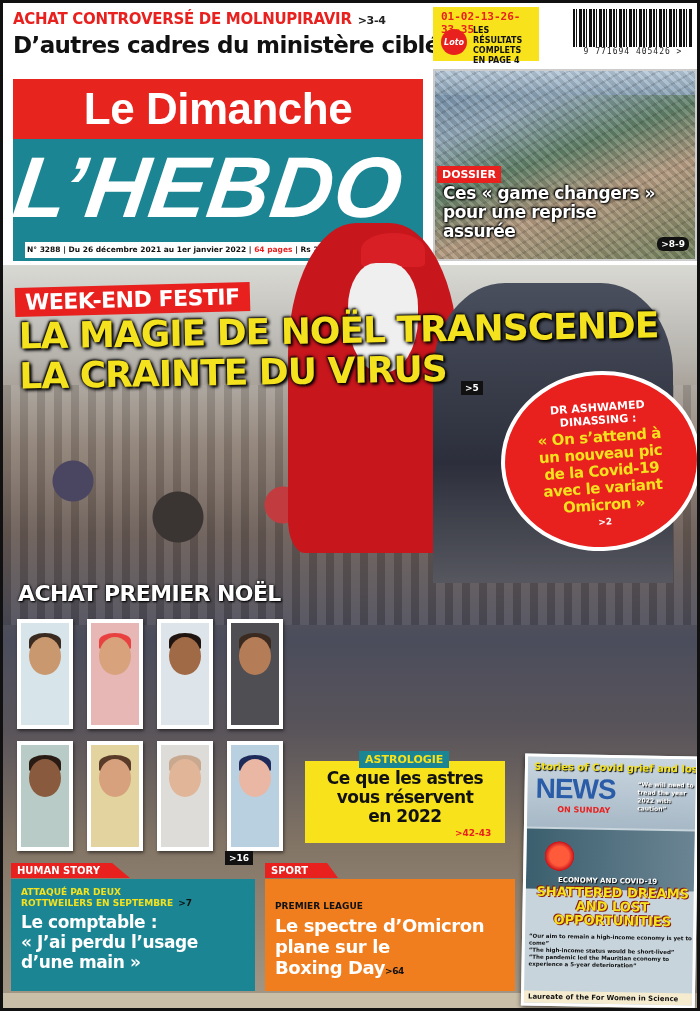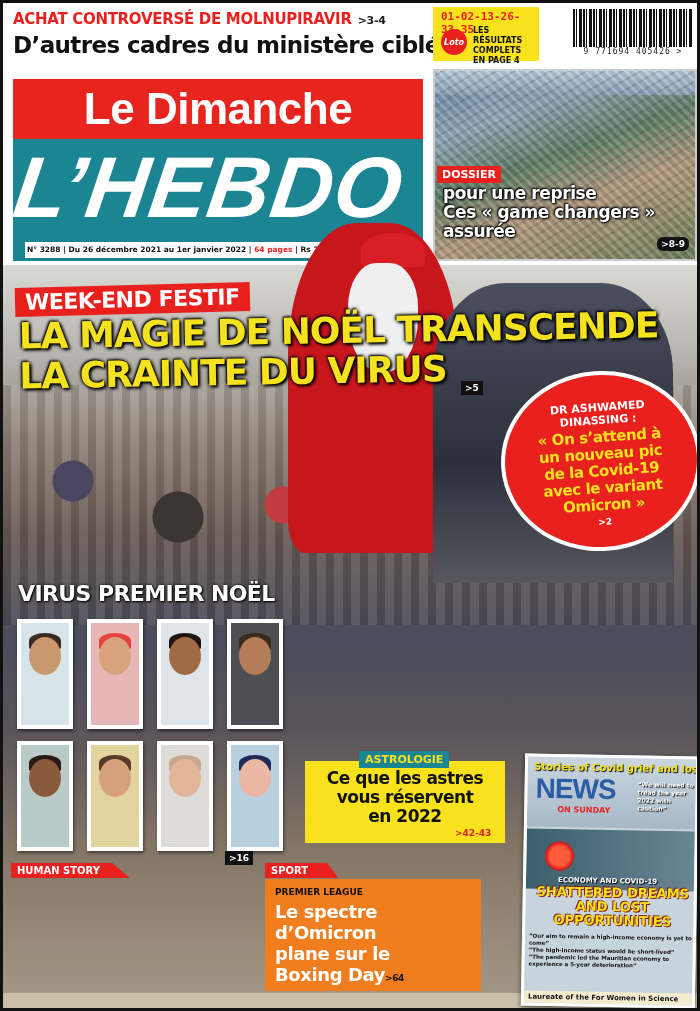--- a/index.html
+++ b/index.html
@@ -48,21 +48,21 @@
   .astro { position: absolute; left: 302px; top: 758px; width: 200px; height: 82px; background: #f7e21b; }
   .astro-tag { position: absolute; left: 356px; top: 748px; background: #1b8593; color: #f7e21b; font-weight: bold; font-size: 11px; padding: 2px 6px; }
   .astro-title { position: absolute; left: 302px; top: 766px; width: 200px; text-align: center; color: #111; font-weight: bold; font-size: 17px; line-height: 19px; letter-spacing: -0.5px; }
   .astro-ref { position: absolute; left: 452px; top: 825px; color: #e8201e; font-size: 9px; font-weight: bold; }
   .hs-tag { position: absolute; left: 8px; top: 860px; background: #e8201e; color: #fff; font-weight: bold; font-size: 10px; padding: 2px 30px 2px 6px; clip-path: polygon(0 0, 85% 0, 100% 100%, 0 100%); }
   .hs-box { position: absolute; left: 8px; top: 876px; width: 244px; height: 112px; background: #1b8593; padding: 8px 10px; }
   .hs-kicker { color: #f4e21e; font-weight: bold; font-size: 9px; line-height: 11px; }
   .hs-kicker .ref { color: #111; margin-left: 5px; }
   .hs-title { color: #fff; font-weight: bold; font-size: 17px; line-height: 20px; margin-top: 3px; letter-spacing: -0.4px; }
   .sp-tag { position: absolute; left: 262px; top: 860px; background: #e8201e; color: #fff; font-weight: bold; font-size: 10px; padding: 2px 30px 2px 6px; clip-path: polygon(0 0, 85% 0, 100% 100%, 0 100%); }
-  .sp-box { position: absolute; left: 262px; top: 876px; width: 216px; height: 112px; background: #f07d1e; padding: 8px 10px; }
+  .sp-box { position: absolute; left: 262px; top: 876px; width: 250px; height: 112px; background: #f07d1e; padding: 22px 10px; }
   .sp-kicker { color: #111; font-weight: bold; font-size: 9px; }
   .sp-title { color: #fff; font-weight: bold; font-size: 18px; line-height: 21px; margin-top: 4px; letter-spacing: -0.4px; }
   .sp-title .ref { color: #111; font-size: 9px; margin-left: 0; }
   .bottomband { position: absolute; left: 0; top: 990px; width: 700px; height: 21px; background: #c9bfa9; }
   .nos { position: absolute; left: 520px; top: 752px; width: 174px; height: 252px; background: #c7d4dc; border: 3px solid #fff; transform: rotate(1deg); box-shadow: 0 2px 5px rgba(0,0,0,0.6); overflow: hidden; }
   .nos-top { position: absolute; left: 0; top: 0; width: 100%; height: 70px; background: linear-gradient(#c9d6e0,#a7b8c6); }
   .nos-story { position: absolute; left: 6px; top: 4px; color: #f4e21e; font-weight: bold; font-size: 10px; text-shadow: 1px 1px 1px #000; white-space: nowrap; }
   .nos-logo { position: absolute; left: 8px; top: 16px; color: #2a5ca8; font-weight: bold; font-size: 28px; letter-spacing: -1px; font-family: "Liberation Sans", sans-serif; }
   .nos-sub { position: absolute; left: 30px; top: 48px; color: #e8201e; font-size: 8px; font-weight: bold; }
   .nos-quote { position: absolute; left: 110px; top: 22px; width: 60px; color: #fff; font-size: 6px; font-weight: bold; line-height: 8px; text-shadow: 1px 1px 1px #000; }
@@ -111,22 +111,22 @@
     <span>Rs 20</span>
     <span>|</span>
     <span>www.defimedia.info</span>
   </div>
 
   <div class="dossier">
     <div class="sky"></div>
     <div class="city"></div>
     <div class="dossier-tag">DOSSIER</div>
     <div class="dossier-title">
+      <div>Ces « game changers »</div>
       <div>pour une reprise</div>
-      <div>Ces « game changers »</div>
       <div>assurée</div>
     </div>
     <div class="dossier-ref">&gt;8-9</div>
   </div>
 
   <div class="photo">
     <div class="crowd"></div>
   </div>
   <div class="santa"></div>
   <div class="santa-hat"></div>
@@ -148,21 +148,21 @@
     <div class="quote-text">
       <div>« On s’attend à</div>
       <div>un nouveau pic</div>
       <div>de la Covid-19</div>
       <div>avec le variant</div>
       <div>Omicron »</div>
     </div>
     <div class="quote-ref">&gt;2</div>
   </div>
 
-  <div class="babies-title">VIRUS PREMIER NOËL</div>
+  <div class="babies-title">ACHAT PREMIER NOËL</div>
 
   <div class="baby" style="left:14px;top:616px;background:#d7e4ea;">
       <div class="hair"></div>
       <div class="face" style="background:#c9986f;"></div>
     </div>
   <div class="baby" style="left:84px;top:616px;background:#e6b7b4;">
       <div class="hair" style="background:#e8413f;"></div>
       <div class="face" style="background:#d8a27c;"></div>
     </div>
   <div class="baby" style="left:154px;top:616px;background:#dde4ea;">
@@ -196,20 +196,31 @@
   <div class="astro-title">
     <div>Ce que les astres</div>
     <div>vous réservent</div>
     <div>en 2022</div>
   </div>
   <div class="astro-ref">&gt;42-43</div>
 
   <div class="bottomband"></div>
 
   <div class="hs-tag">HUMAN STORY</div>
+  <div class="hs-box">
+    <div class="hs-kicker">
+      <div>ATTAQUÉ PAR DEUX</div>
+      <div><span>ROTTWEILERS EN SEPTEMBRE</span><span class="ref">&gt;7</span></div>
+    </div>
+    <div class="hs-title">
+      <div>Le comptable :</div>
+      <div>« J’ai perdu l’usage</div>
+      <div>d’une main »</div>
+    </div>
+  </div>
 
   <div class="sp-tag">SPORT</div>
   <div class="sp-box">
     <div class="sp-kicker">PREMIER LEAGUE</div>
     <div class="sp-title">
       <div>Le spectre d’Omicron</div>
       <div>plane sur le</div>
       <div><span>Boxing Day</span><span class="ref">&gt;64</span></div>
     </div>
   </div>

